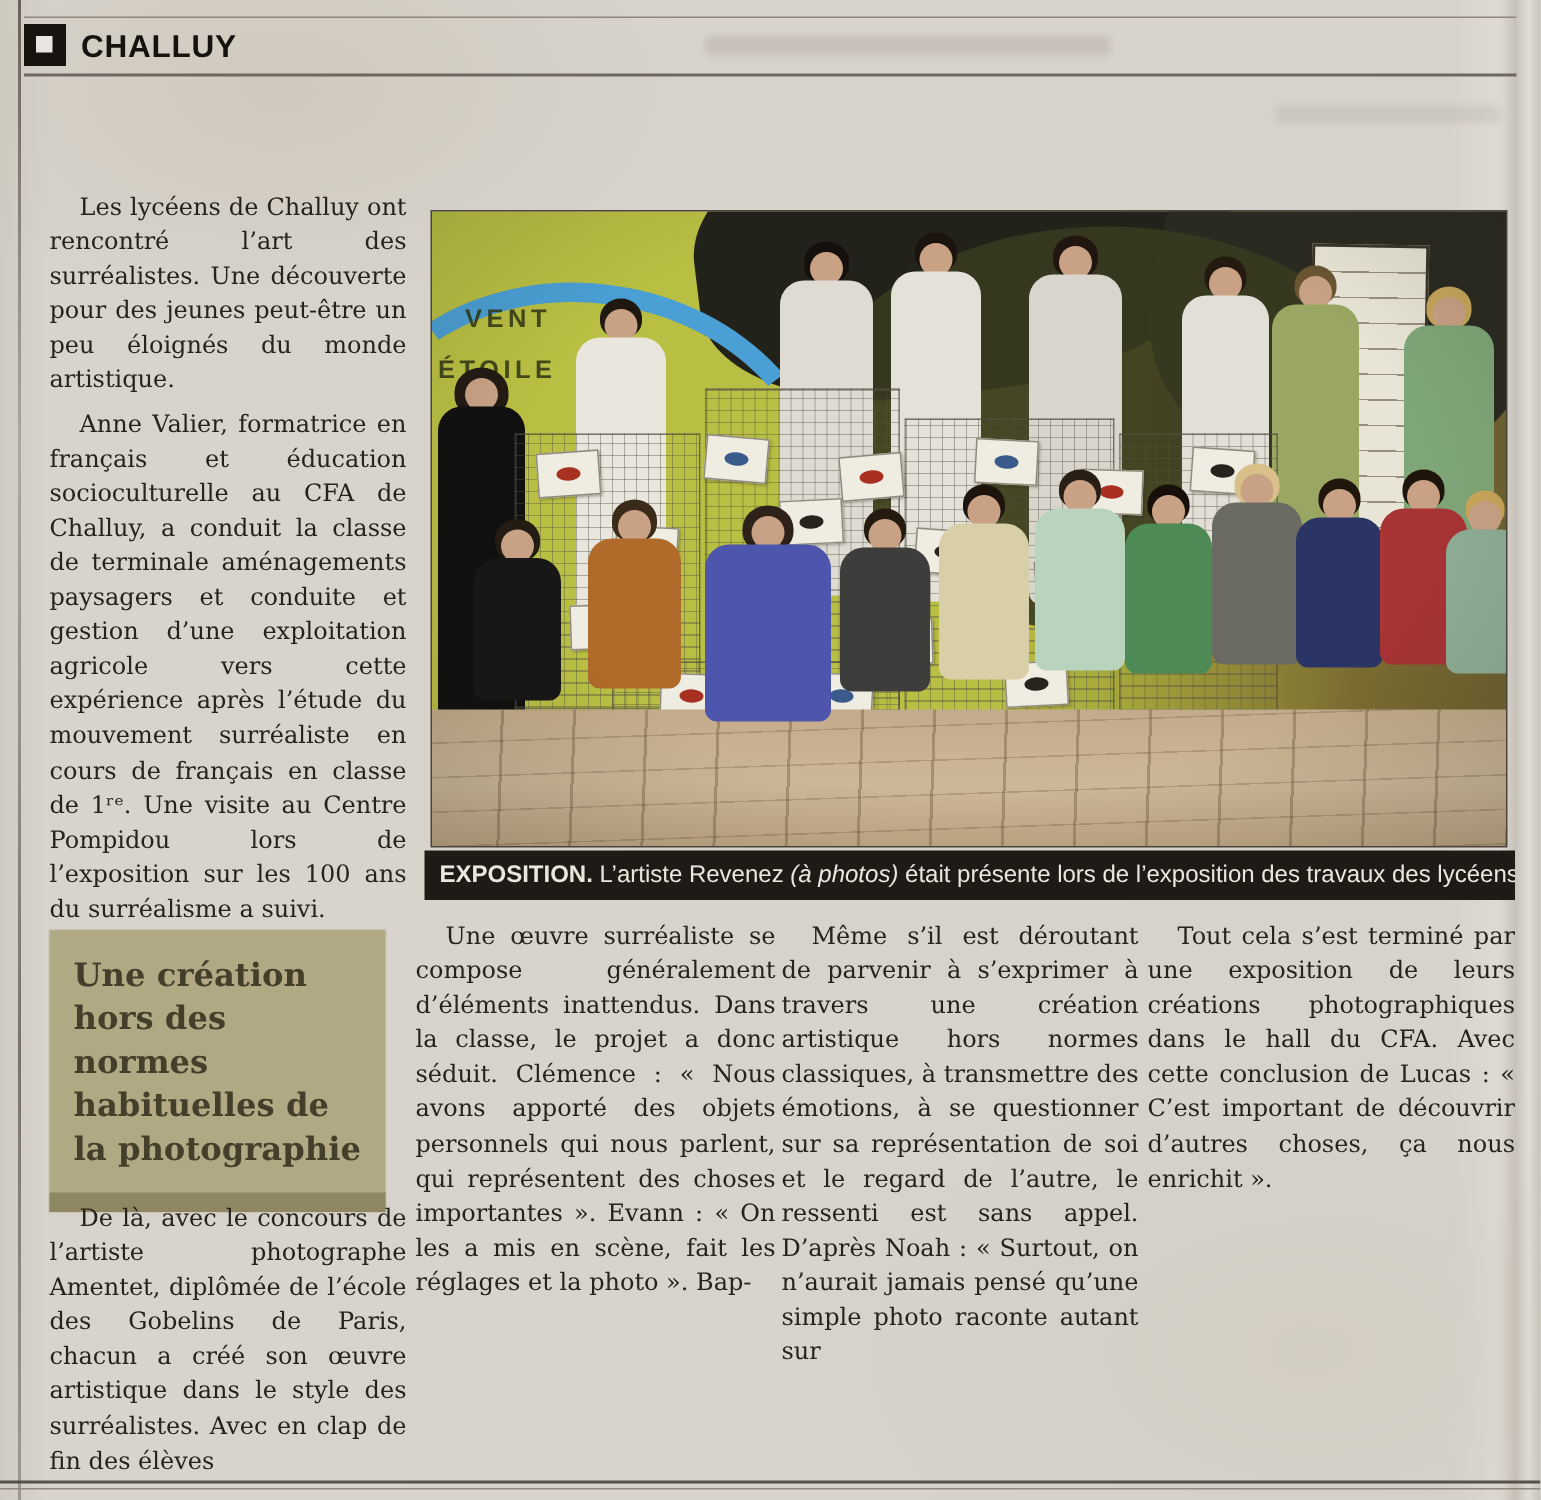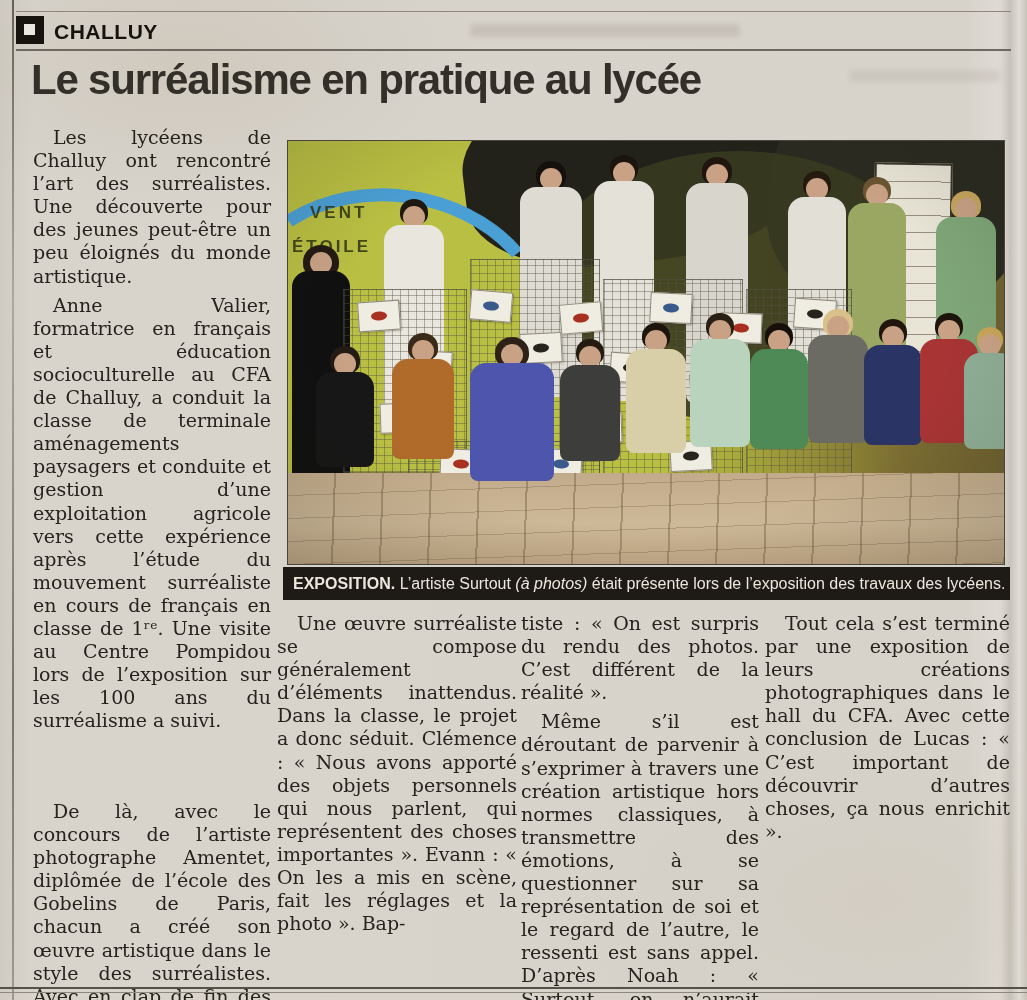--- a/index.html
+++ b/index.html
@@ -21,21 +21,21 @@
 
   
   .rule-top{position:absolute;left:16px;top:11px;width:995px;height:1px;background:#8d877c;}
   .rule-kicker{position:absolute;left:16px;top:49px;width:995px;height:2px;background:#6e6960;}
   .kicker-badge{position:absolute;left:16px;top:16px;width:28px;height:28px;background:#17140f;}
   .kicker-badge .inner{position:absolute;left:8px;top:8px;width:11px;height:11px;background:#e9e6df;}
   .kicker-label{position:absolute;left:54px;top:20px;font-family:"Liberation Sans",sans-serif;font-weight:800;font-size:21px;letter-spacing:.5px;color:#16130e;}
   .headline{position:absolute;left:31px;top:56px;width:980px;font-family:"Liberation Sans",sans-serif;font-weight:700;font-size:42px;letter-spacing:-1.2px;color:#33302a;}
 
   
-  .col{position:absolute;text-align:justify;font-size:19px;line-height:23.1px;color:#26231c;}
+  .col{position:absolute;text-align:justify;font-size:16px;line-height:23.1px;color:#26231c;}
   .col p{margin:0 0 6px 0;}
   .col p.indent{text-indent:20px;}
   .col p.cont{text-indent:0;}
   .col1a{left:33px;top:126px;width:238px;}
   .col1b{left:33px;top:800px;width:238px;}
   .col2{left:277px;top:612px;width:240px;}
   .col3{left:521px;top:612px;width:238px;}
   .col4{left:765px;top:612px;width:245px;}
 
   
@@ -90,21 +90,20 @@
   <div class="smudge" style="left:470px;top:24px;width:270px;height:13px;"></div>
   <div class="smudge" style="left:850px;top:70px;width:150px;height:12px;opacity:.7;"></div>
 
   <div class="rule-top"></div>
   <div class="kicker-badge">
       <span class="inner"></span>
     </div>
   <div class="kicker-label">CHALLUY</div>
   <div class="rule-kicker"></div>
 
-  <h1 class="headline" style="margin:0;">Le surréalisme en pratique au lycée</h1>
 
   <div class="col col1a">
     <p class="indent">Les lycéens de Challuy ont rencontré l’art des surréalistes. Une découverte pour des jeunes peut-être un peu éloignés du monde artistique.</p>
     <p class="indent">Anne Valier, formatrice en français et éducation socioculturelle au CFA de Challuy, a conduit la classe de terminale aménagements paysagers et conduite et gestion d’une exploitation agricole vers cette expérience après l’étude du mouvement surréaliste en cours de français en classe de 1ʳᵉ. Une visite au Centre Pompidou lors de l’exposition sur les 100 ans du surréalisme a suivi.</p>
   </div>
 
   <div class="photo">
     <div class="mural-black"></div>
     <div class="mural-black2"></div>
     <div class="mural-olive"></div>
@@ -265,32 +264,35 @@
         </div>
         <div class="person" style="left: 676px; top: 186px; width: 52px; height: 122px;">
           <div class="hair" style="left: 13px; top: 0px; width: 26px; height: 23.92px; background: rgb(201, 166, 88);"></div>
           <div class="face" style="left: 15px; top: 7px; width: 22px; height: 22px;"></div>
           <div class="torso" style="left: 0px; top: 26px; width: 52px; height: 96px; background: rgb(143, 174, 150); border-radius: 16px 16px 8px 8px;"></div>
         </div>
       </div>
     <div class="photo-grain"></div>
   </div>
 
-  <div class="caption"><b>EXPOSITION.</b><span> L’artiste Surtout </span><i>(à photos)</i><span> était présente lors de l’exposition des travaux des lycéens.</span></div>
-
+  <div class="caption"><b>EXPOSITION.</b><span> L’artiste Revenez </span><i>(à photos)</i><span> était présente lors de l’exposition des travaux des lycéens.</span></div>
+
+  <div class="pullquote">
+    <div class="pq-text">Une création hors des normes habituelles de la photographie</div>
+    <div class="pq-bar"></div>
+  </div>
 
   <div class="col col1b">
     <p class="indent">De là, avec le concours de l’artiste photographe Amentet, diplômée de l’école des Gobelins de Paris, chacun a créé son œuvre artistique dans le style des surréalistes. Avec en clap de fin des élèves</p>
   </div>
 
   <div class="col col2">
     <p class="indent">Une œuvre surréaliste se compose généralement d’éléments inattendus. Dans la classe, le projet a donc séduit. Clémence : « Nous avons apporté des objets personnels qui nous parlent, qui représentent des choses importantes ». Evann : « On les a mis en scène, fait les réglages et la photo ». Bap-</p>
   </div>
   <div class="col col3">
-    <p class="cont">tiste : « On est surpris du rendu des photos. C’est différent de la réalité ».</p>
     <p class="indent">Même s’il est déroutant de parvenir à s’exprimer à travers une création artistique hors normes classiques, à transmettre des émotions, à se questionner sur sa représentation de soi et le regard de l’autre, le ressenti est sans appel. D’après Noah : « Surtout, on n’aurait jamais pensé qu’une simple photo raconte autant sur</p>
   </div>
   <div class="col col4">
     <p class="indent"><span>Tout cela s’est terminé par une exposition de leurs créations photographiques dans le hall du CFA. Avec cette conclusion de Lucas : « C’est important de découvrir d’autres choses, ça nous enrichit ».</span></p>
   </div>
 
   <div class="rule-bottom1"></div>
   <div class="rule-bottom2"></div>
 </div>
 

